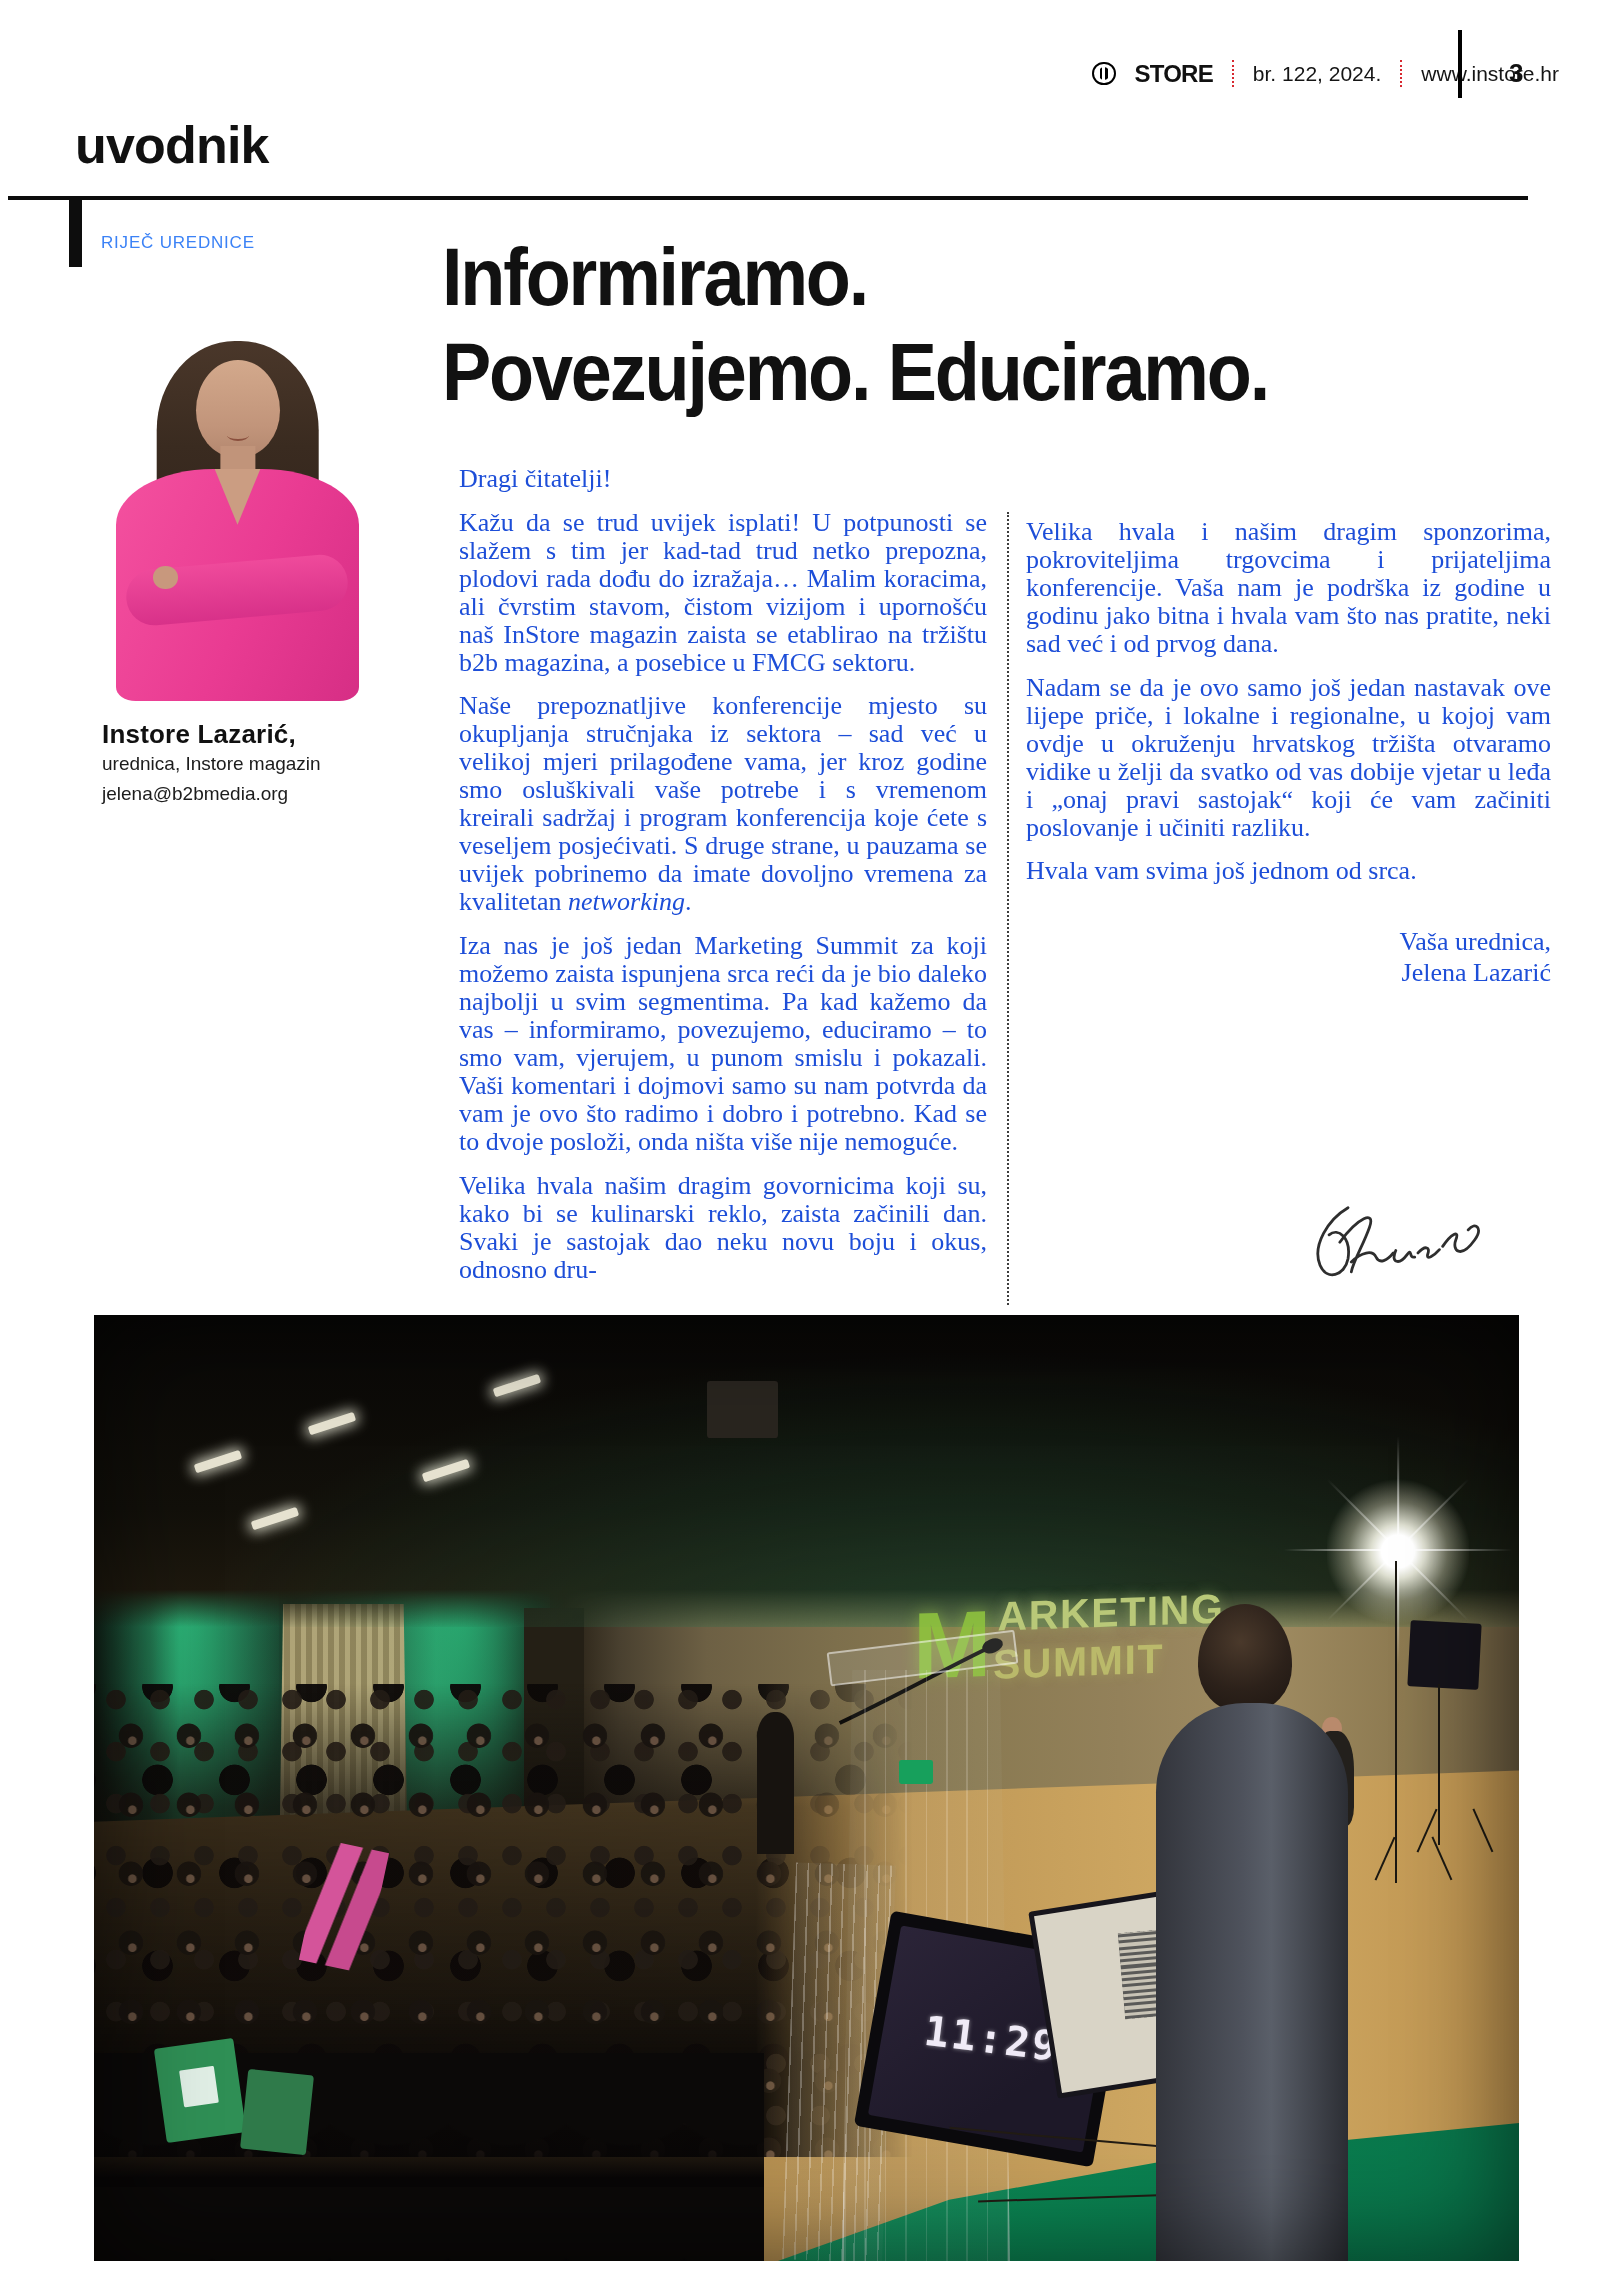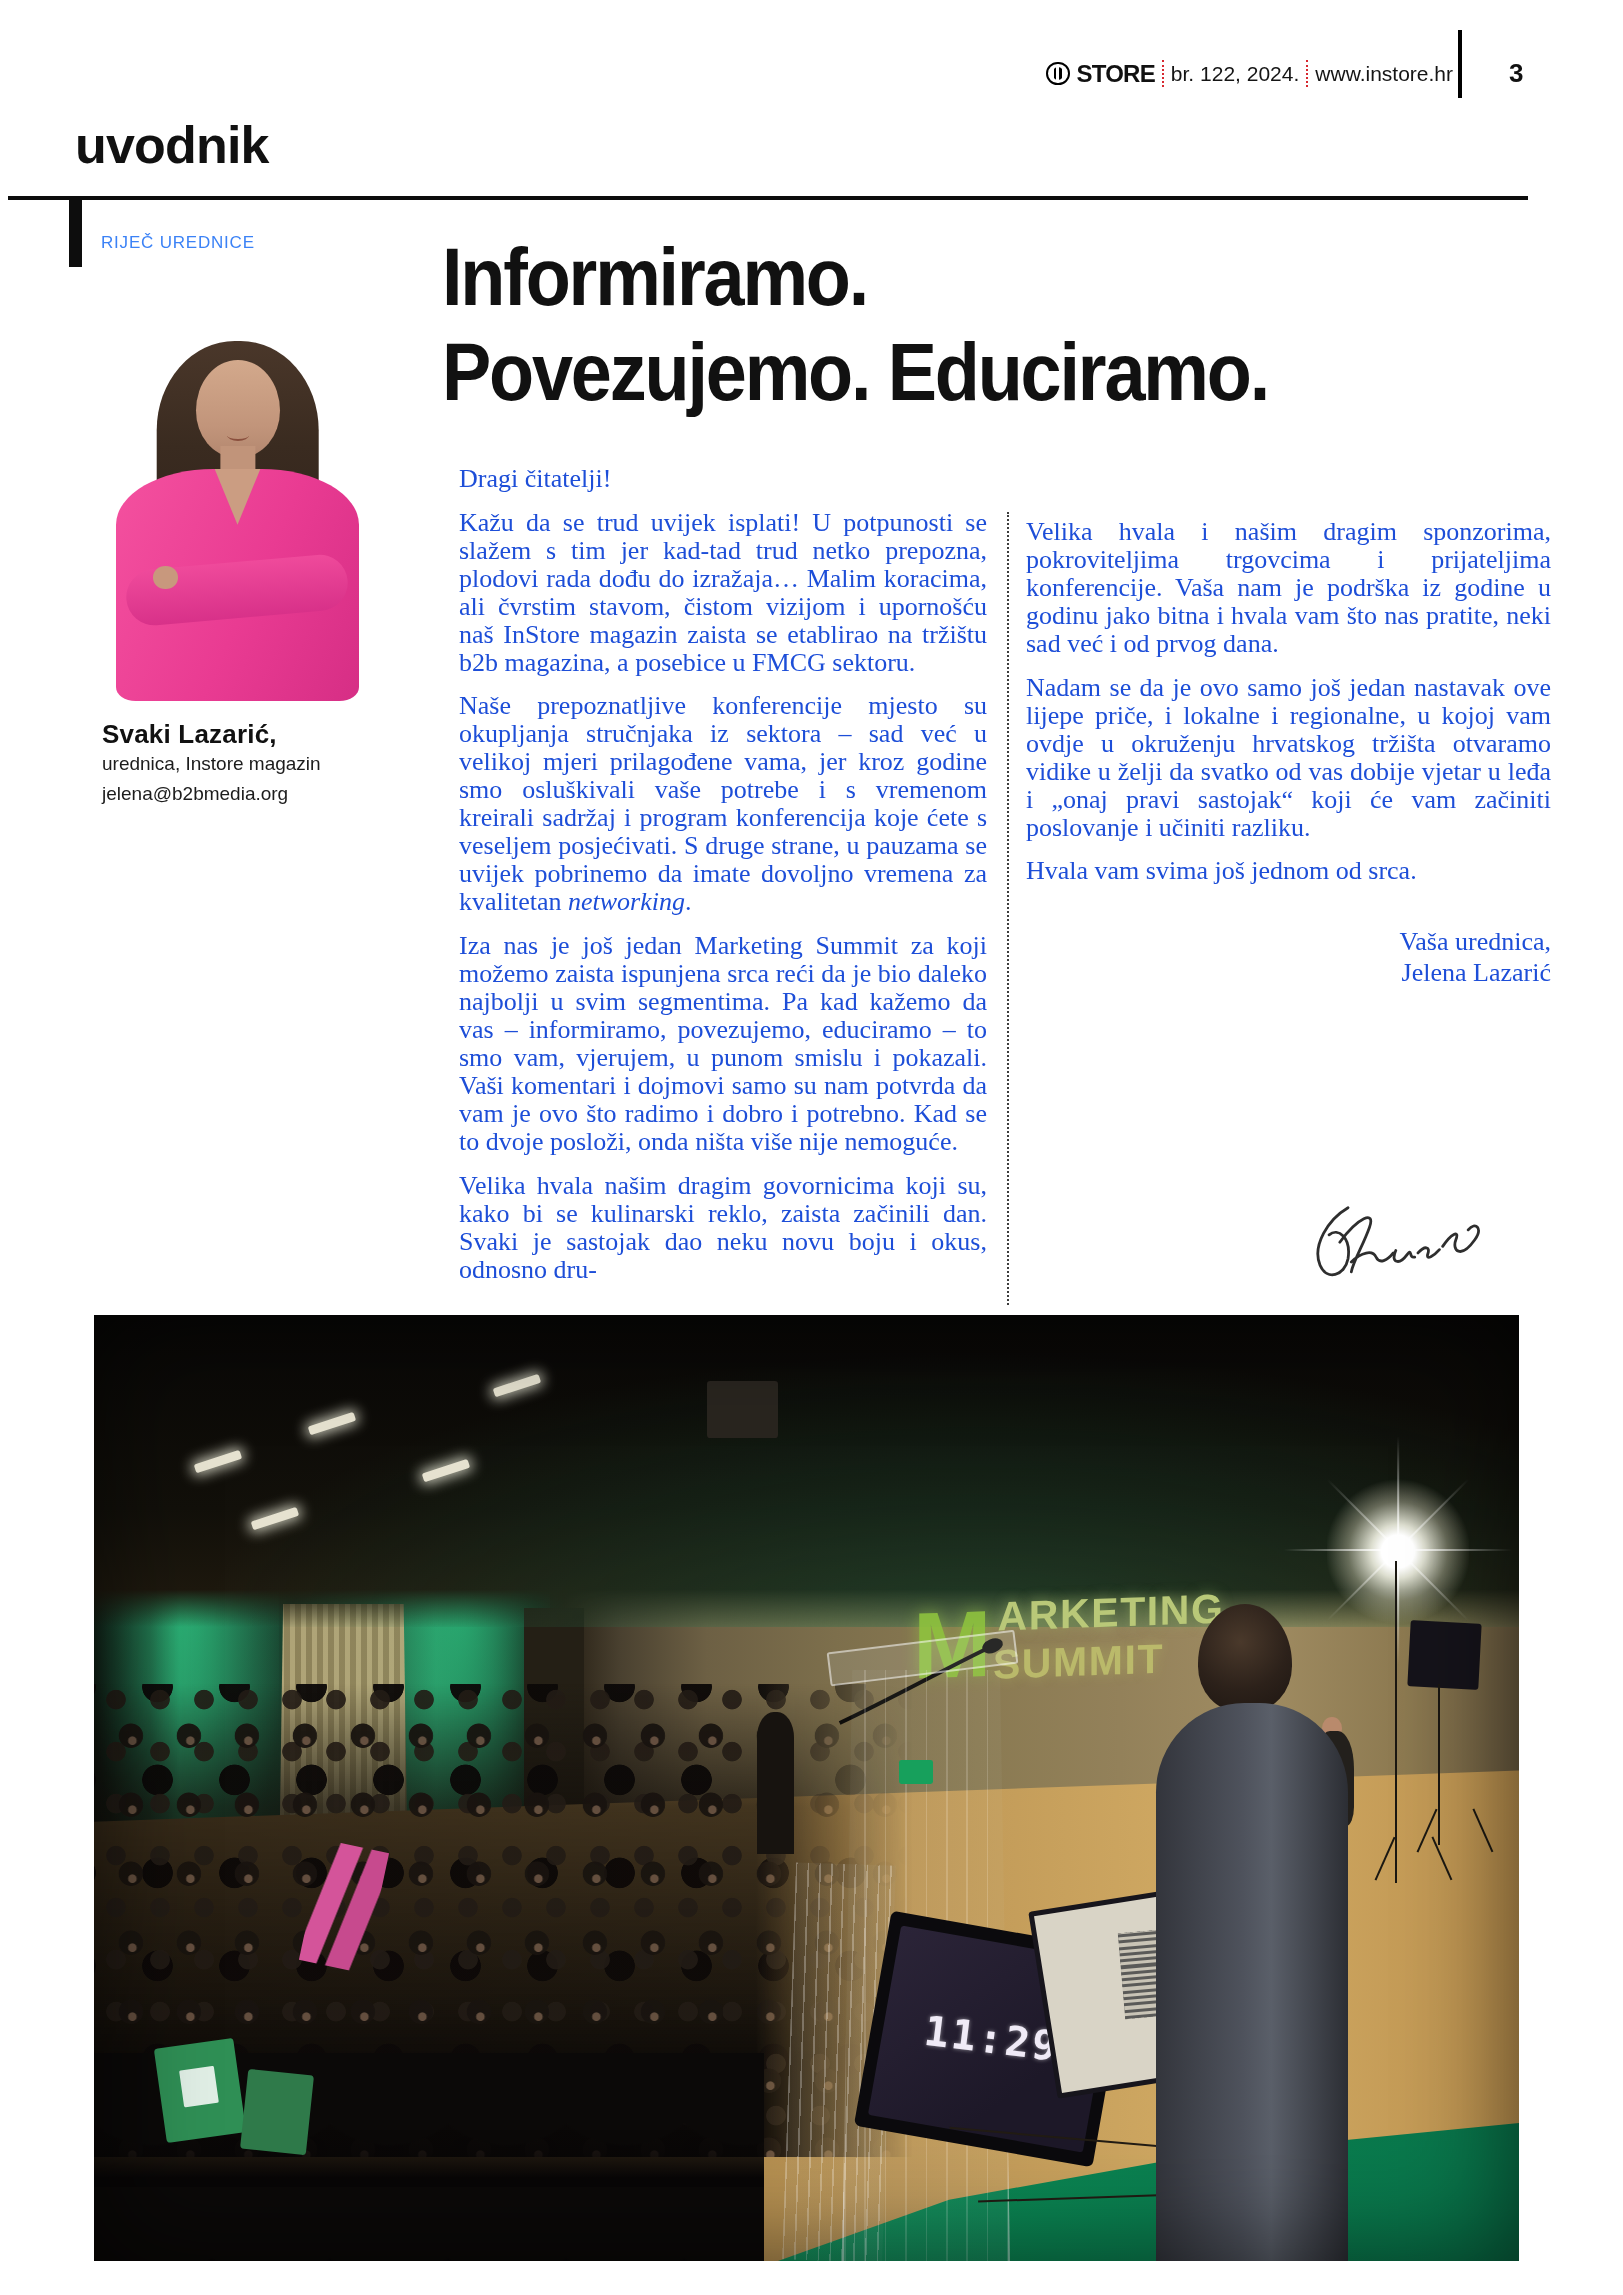--- a/index.html
+++ b/index.html
@@ -1,20 +1,20 @@
 <!DOCTYPE html>
 <html style="font-size:12.6px"><head>
 <meta charset="utf-8">
 <style>
   html,body{margin:0;padding:0;background:#ffffff;}
   body{width:1623px;height:2295px;position:relative;font-family:"Liberation Sans",sans-serif;color:#111;}
   .abs{position:absolute;}
 
   
-  .brand-row{position:absolute;left:1046px;top:58px;display:flex;align-items:center;gap:7px;height:31px;}
+  .brand-row{position:absolute;left:1092px;top:58px;display:flex;align-items:center;gap:19px;height:31px;}
   .logo-mark{width:23.6px;height:23.6px;border:2.4px solid #000;border-radius:50%;box-sizing:border-box;
     background:repeating-linear-gradient(90deg,#000 0 2.4px,transparent 2.4px 5.5px);background-clip:content-box;padding:3.1px 3.9px;}
   .brand{font-size:24px;font-weight:900;letter-spacing:-0.8px;}
   .dot-sep{width:0;height:27px;border-left:2.4px dotted #d7282f;}
   .issue,.site{font-size:21px;font-weight:400;color:#151515;}
   .page-rule{position:absolute;left:1458px;top:30px;width:3.9px;height:68px;background:#000;}
   .pageno{position:absolute;left:1509px;top:58px;font-size:26px;font-weight:900;}
 
   
   .section-title{position:absolute;left:75px;top:115px;margin:0;font-size:52px;font-weight:700;letter-spacing:-0.8px;}
@@ -208,21 +208,21 @@
     <span class="abs face"></span>
     <span class="abs smile"></span>
     <span class="abs neck"></span>
     <span class="abs blazer"></span>
     <span class="abs chest"></span>
     <span class="abs arm"></span>
     <span class="abs hand"></span>
   </figure>
 
   <div class="author">
-    <div class="author-name">Svaki Lazarić,</div>
+    <div class="author-name">Instore Lazarić,</div>
     <div class="author-role">urednica, Instore magazin</div>
     <div class="author-email">jelena@b2bmedia.org</div>
   </div>
 
   <section class="col col1">
     <p>Dragi čitatelji!</p>
     <p>Kažu da se trud uvijek isplati! U potpunosti se slažem s tim jer kad-tad trud netko prepozna, plodovi rada dođu do izražaja… Malim koracima, ali čvrstim stavom, čistom vizijom i upornošću naš InStore magazin zaista se etablirao na tržištu b2b magazina, a posebice u FMCG sektoru.</p>
     <p><span>Naše prepoznatljive konferencije mjesto su okupljanja stručnjaka iz sektora – sad već u velikoj mjeri prilagođene vama, jer kroz godine smo osluškivali vaše potrebe i s vremenom kreirali sadržaj i program konferencija koje ćete s veseljem posjećivati. S druge strane, u pauzama se uvijek pobrinemo da imate dovoljno vremena za kvalitetan </span><span class="em">networking</span><span>.</span></p>
     <p>Iza nas je još jedan Marketing Summit za koji možemo zaista ispunjena srca reći da je bio daleko najbolji u svim segmentima. Pa kad kažemo da vas – informiramo, povezujemo, educiramo – to smo vam, vjerujem, u punom smislu i pokazali. Vaši komentari i dojmovi samo su nam potvrda da vam je ovo što radimo i dobro i potrebno. Kad se to dvoje posloži, onda ništa više nije nemoguće.</p>
     <p>Velika hvala našim dragim govornicima koji su, kako bi se kulinarski reklo, zaista začinili dan. Svaki je sastojak dao neku novu boju i okus, odnosno dru-</p>

